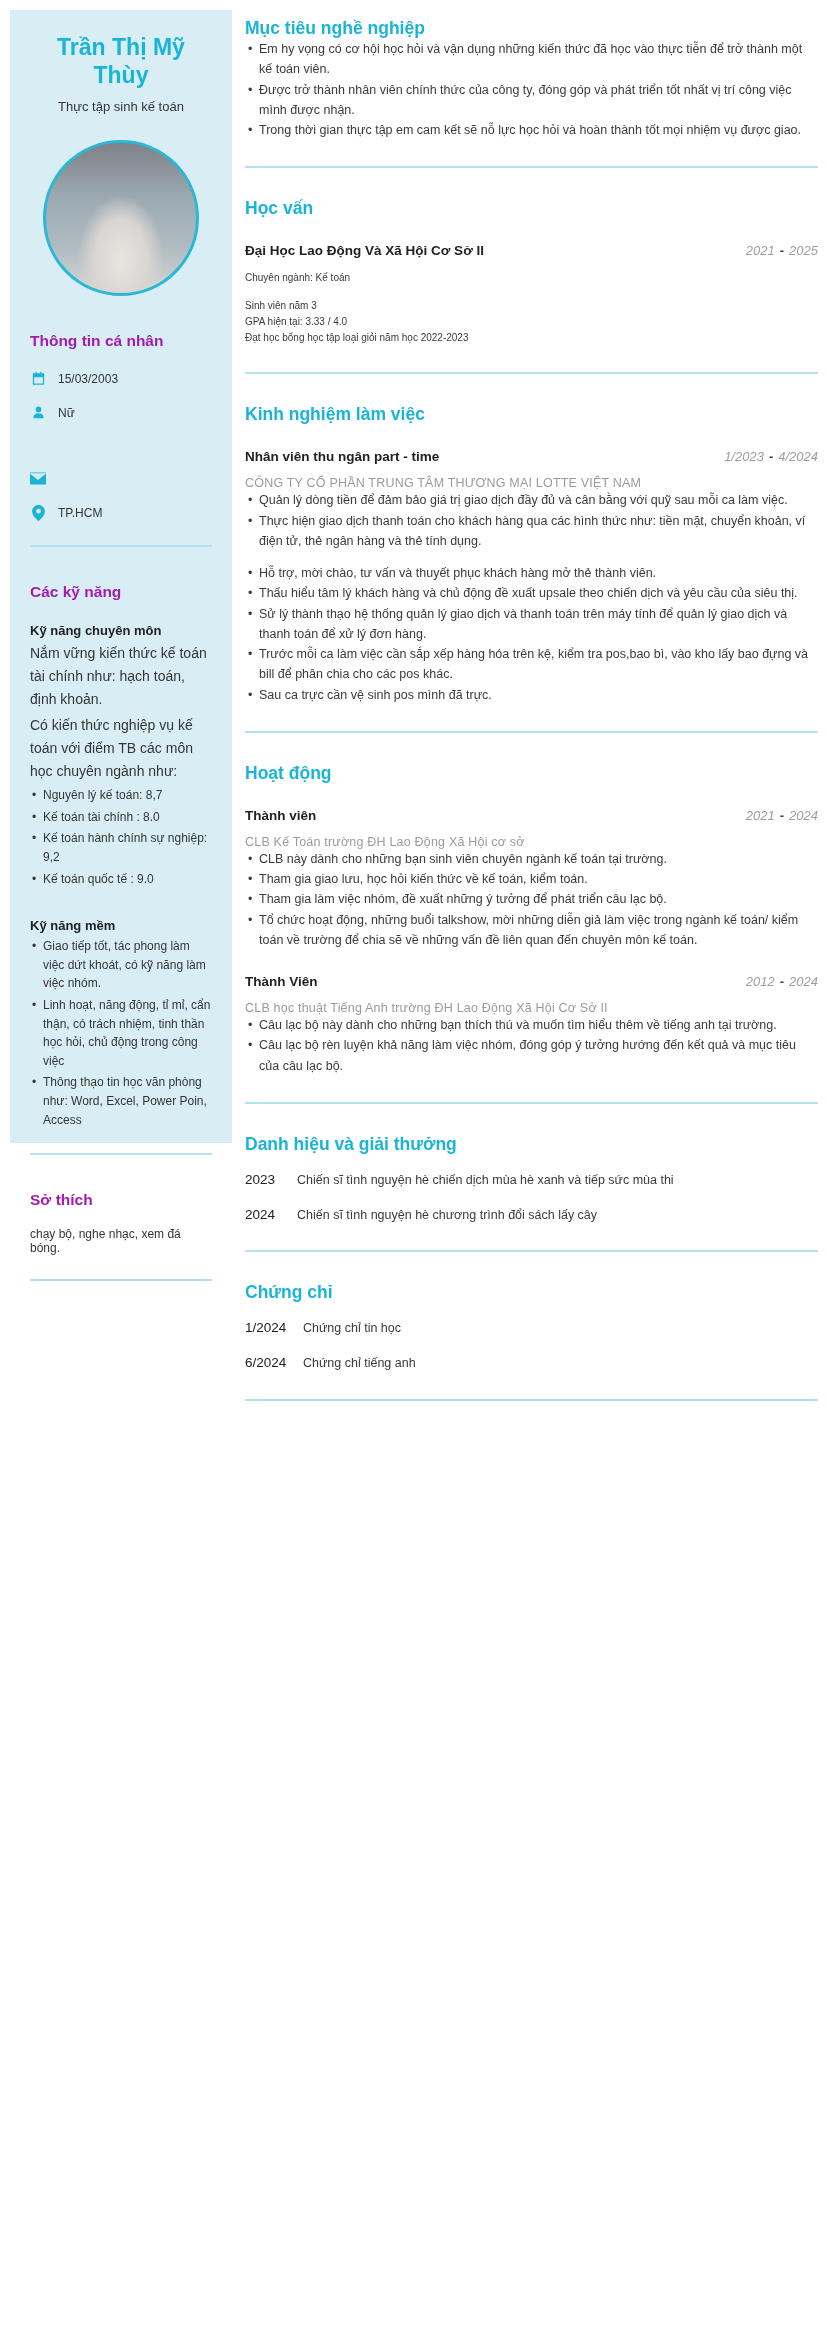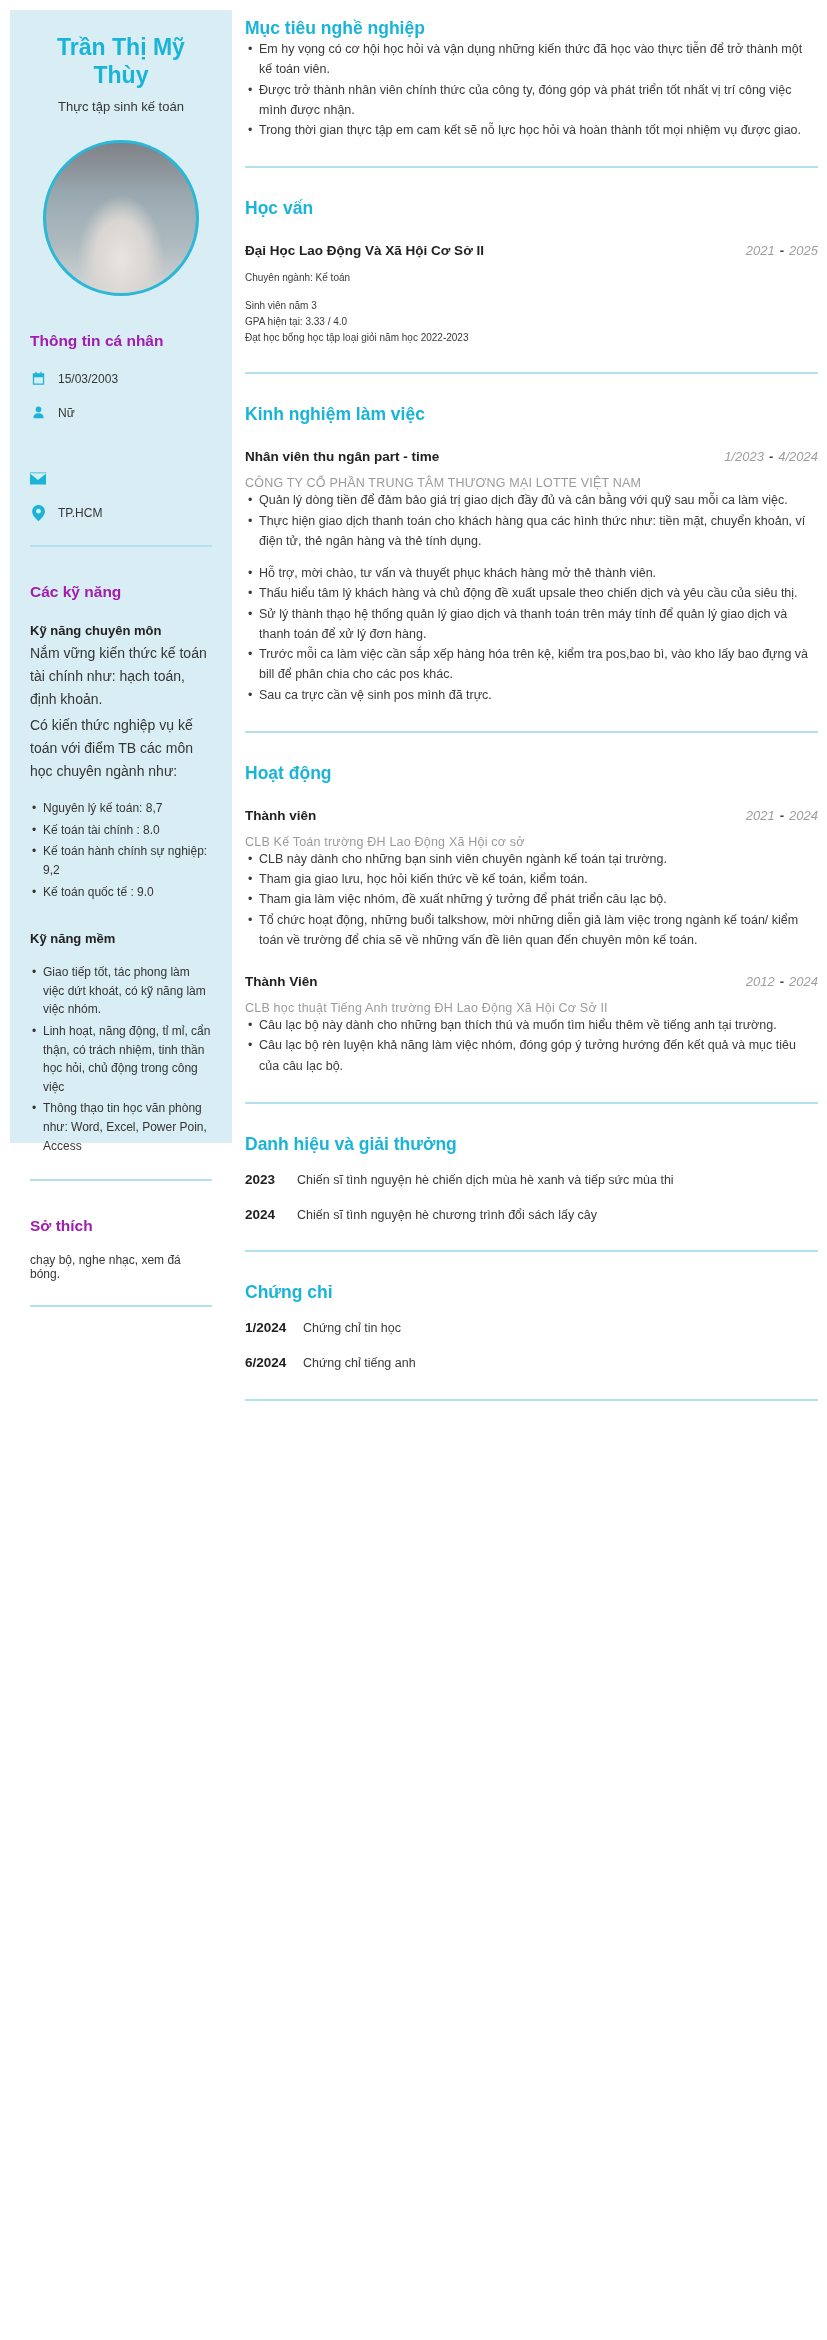--- a/index.html
+++ b/index.html
@@ -18,21 +18,21 @@
       linear-gradient(180deg,#7e8389 0%, #8b9298 16%, #98a6ad 32%, #a3b1b8 50%, #aebabf 68%, #c2c9cb 85%, #d6d8d6 100%);}
   .sb-h{color:#a21caf;font-size:15.5px;font-weight:bold;margin-top:36px;}
   .contact{margin-top:20px;}
   .contact-row{display:flex;align-items:center;margin-bottom:17px;min-height:17px;}
   .contact-row .cicon{width:16px;height:16px;flex:0 0 16px;margin-right:12px;display:flex;align-items:center;justify-content:center;}
   .contact-row .cval{font-size:12px;color:#353535;}
   .contact-spacer{height:32px;}
   .sb-divider{border:none;border-top:2px solid #b4e1ee;margin:24px 0 0 0;}
   .skill-h{font-size:13px;font-weight:bold;color:#222;margin-top:22px;}
   .sb-p{font-size:14px;line-height:1.62;margin-top:4px;color:#353535;}
-  ul.blist{margin:17px 0 0 0;padding:0;list-style:none;}
+  ul.blist{margin:4px 0 0 0;padding:0;list-style:none;}
   ul.blist li{position:relative;padding-left:13px;margin-top:3px;font-size:12px;line-height:1.55;color:#353535;}
   ul.blist li::before{content:"•";position:absolute;left:2px;top:0;color:#353535;}
   .sb-hobby{font-size:12px;margin-top:18px;color:#353535;}
 
   
   .main{position:absolute;left:245px;top:10px;width:573px;}
   .sec-h{color:#1ab4d8;font-size:17.5px;font-weight:bold;}
   .divider{border:none;border-top:2px solid #b4e1ee;margin:26px 0 0 0;}
   .sec{margin-top:0;}
   .sec .sec-h{margin:30px 0 0 0;}
@@ -46,21 +46,21 @@
   .dates{font-size:13px;color:#9e9e9e;font-style:italic;white-space:nowrap;}
   .dates .dash{font-style:normal;color:#444;font-weight:bold;margin:0 5px;}
   .org{font-size:12.5px;color:#9b9b9b;margin-top:12px;letter-spacing:0.2px;}
   .plain{font-size:10px;color:#3a3a3a;line-height:1.6;}
   .edu-major{margin-top:12px;}
   .edu-details{margin-top:12px;}
   .duty-group{margin-top:14px;}
   .duty-gap{height:12px;}
   .act-entry{margin-top:6px;}
   .row-item{display:flex;margin-top:16px;align-items:baseline;}
-  .row-key{font-size:13.5px;font-weight:bold;color:#222;flex:0 0 58px;}
+  .row-key{font-size:13.5px;font-weight:normal;color:#222;flex:0 0 58px;}
   .row-val{font-size:12.5px;color:#3a3a3a;line-height:1.5;}
   .award-row .row-key{flex:0 0 52px;}
 
   .footer-bar{position:absolute;left:35px;top:2318px;width:756px;height:22px;background:#2db7d8;}
 </style>
 </head>
 <body>
 
 <div class="page">
 

